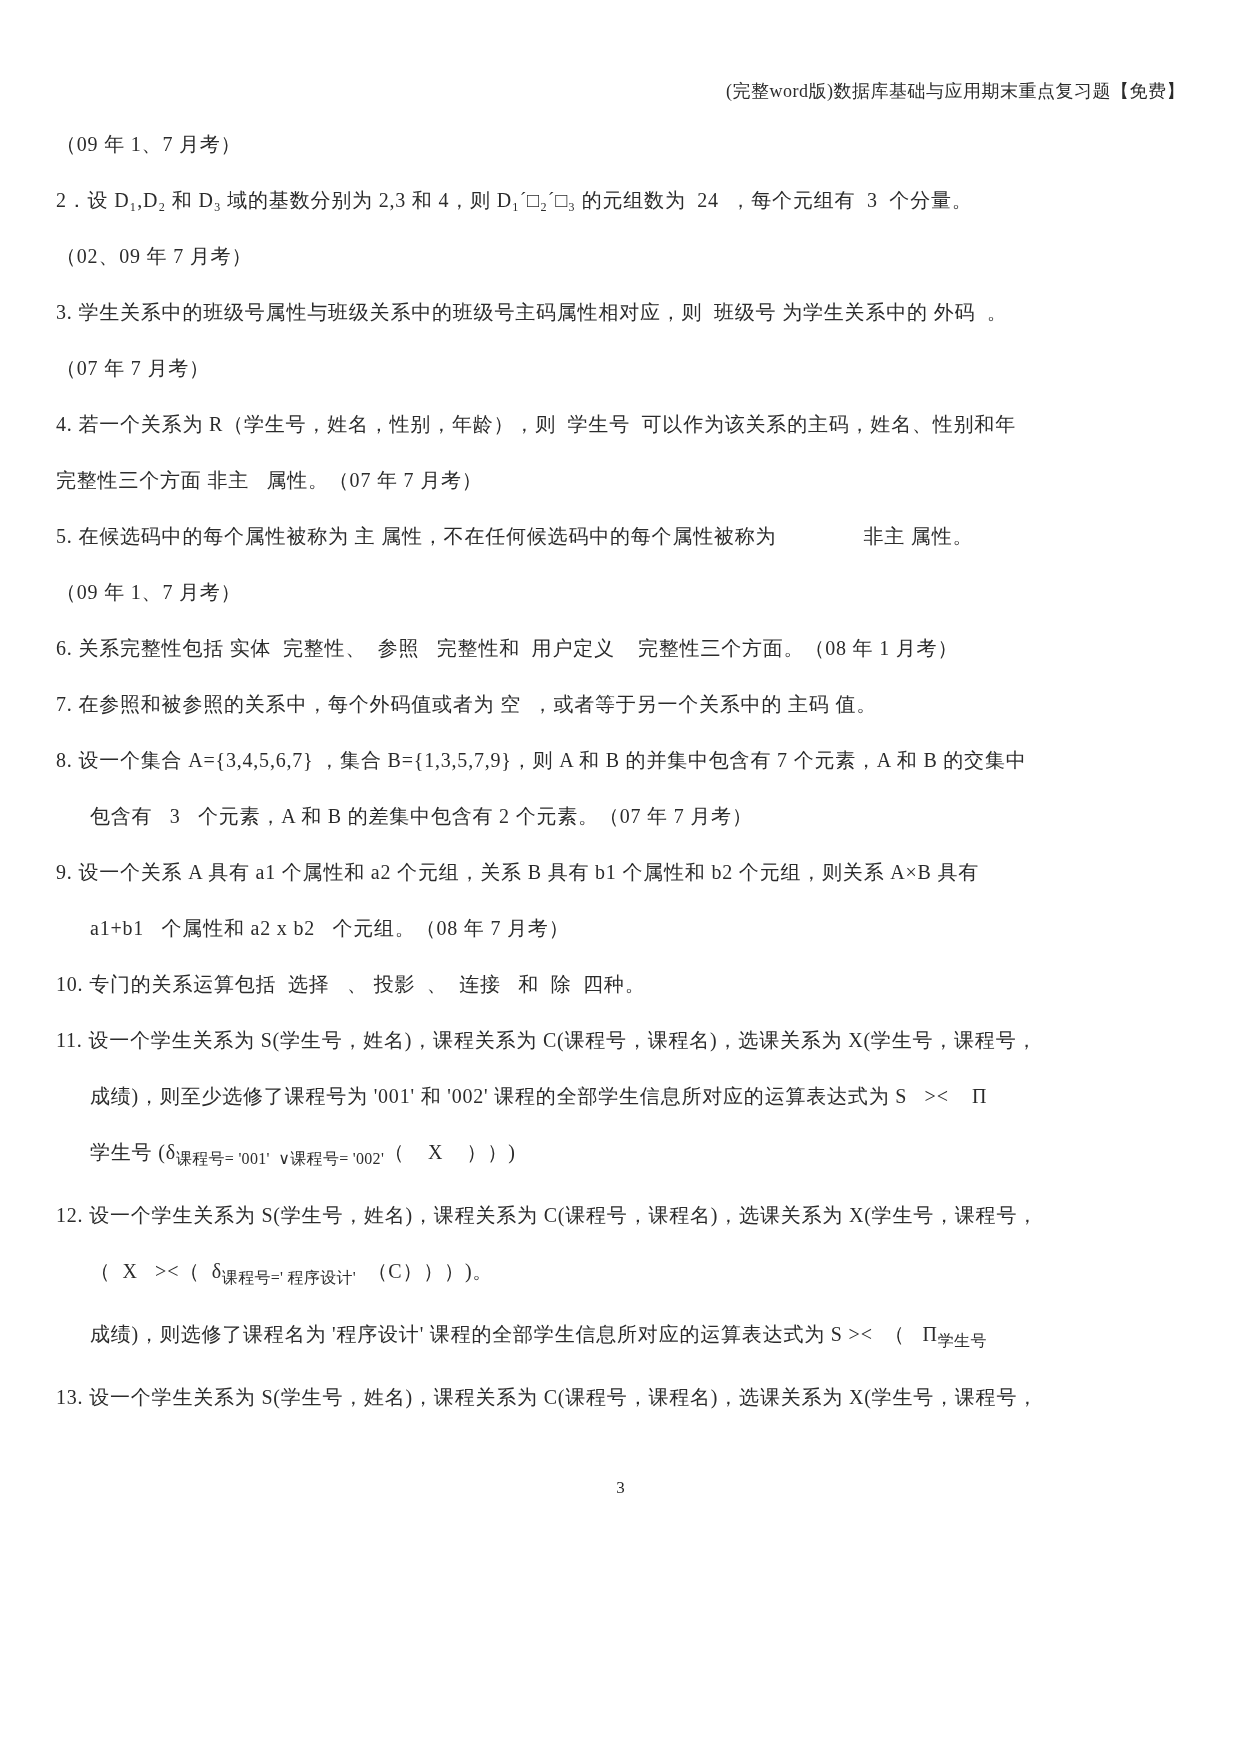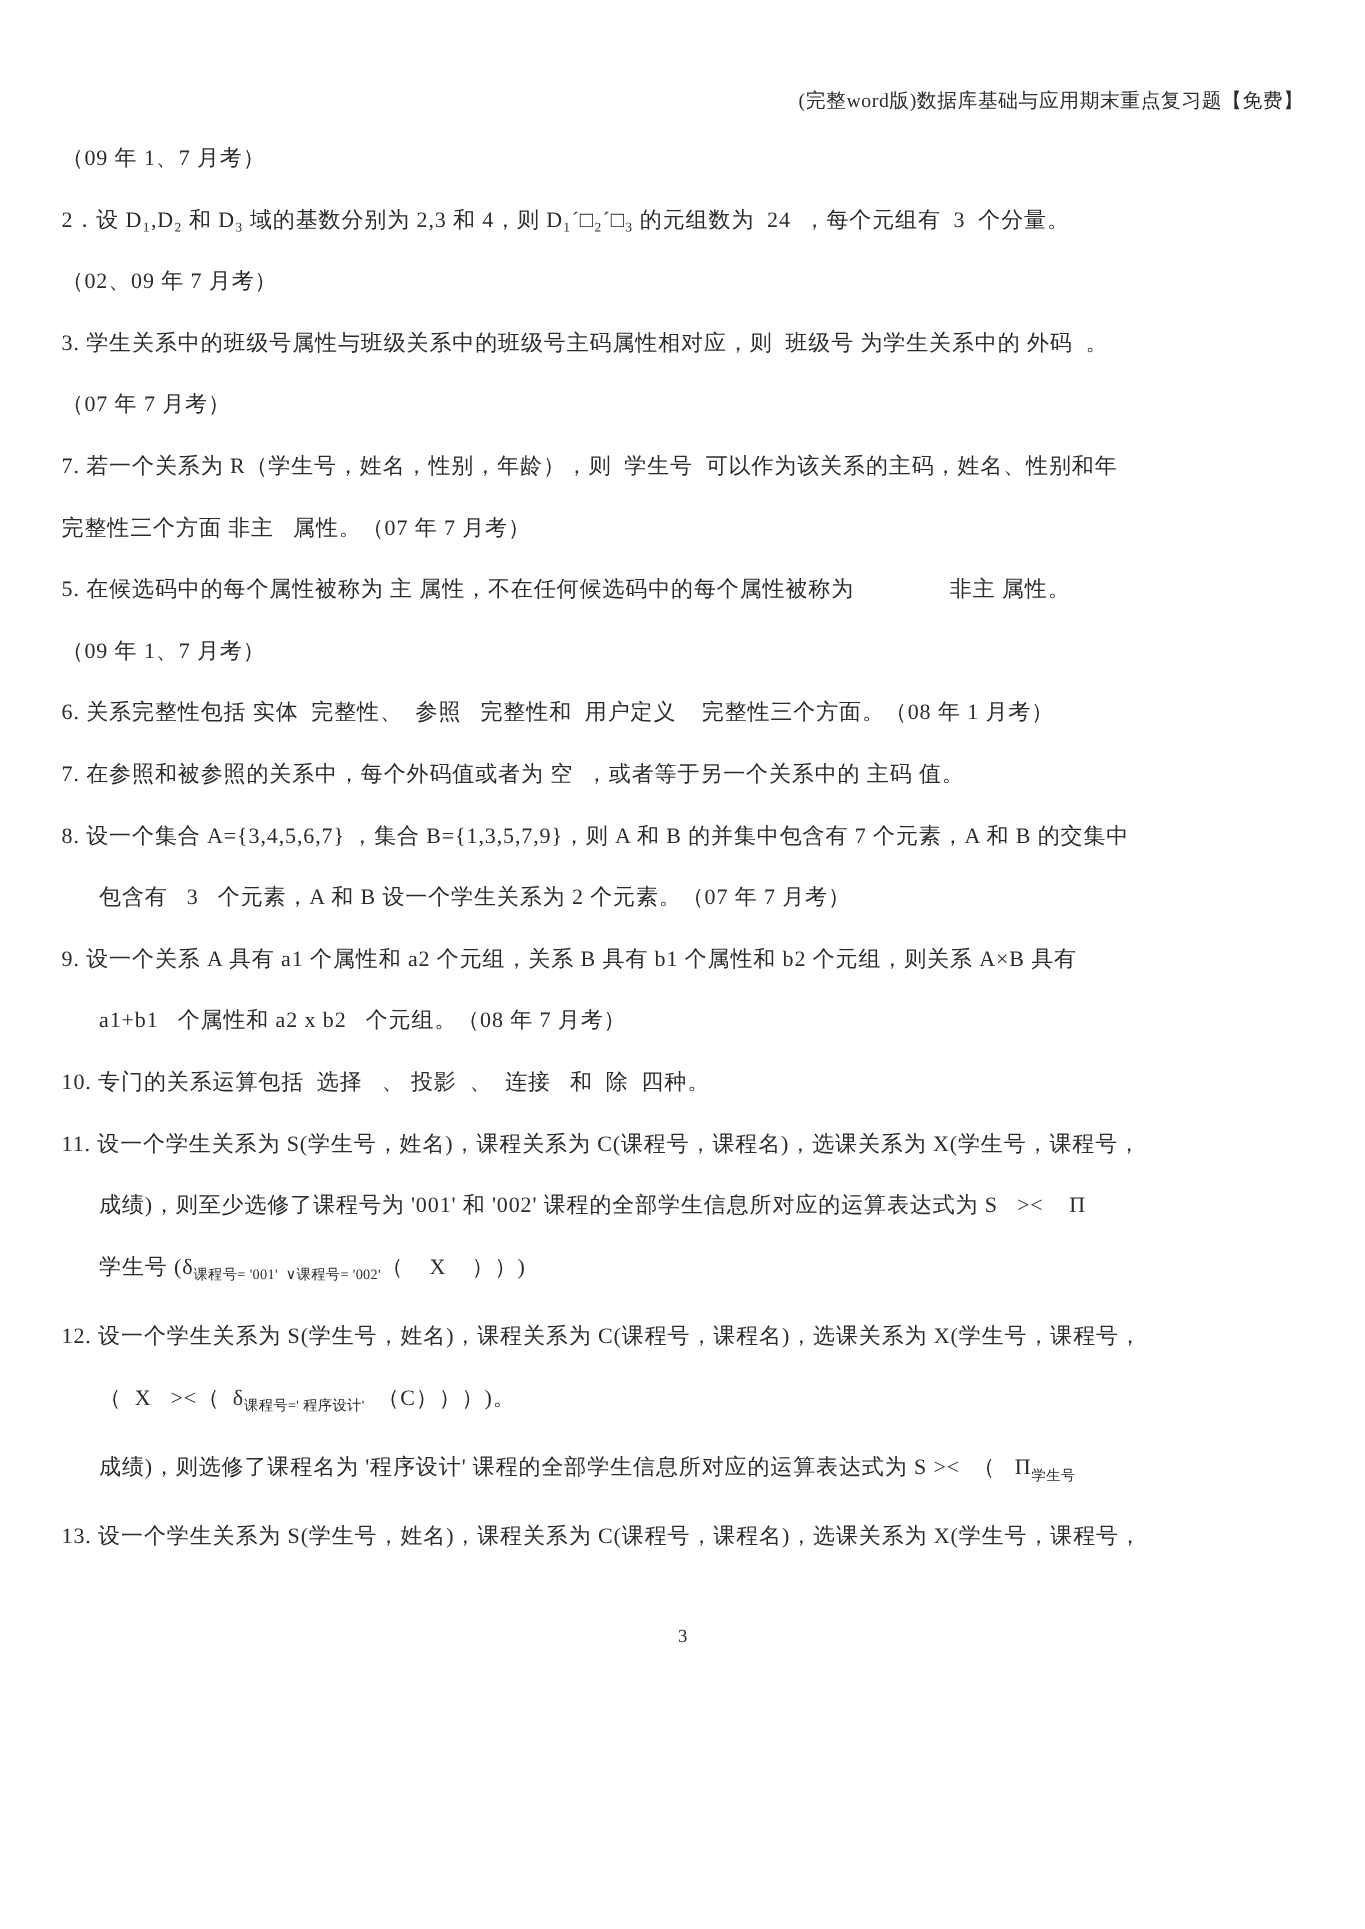--- a/index.html
+++ b/index.html
@@ -30,21 +30,21 @@
     white-space:nowrap;
     letter-spacing:0.8px;
   }
   .line.ind{padding-left:34px;}
   .seg{white-space:pre;}
   .seg.u{
     text-decoration-thickness:1.5px;
     text-underline-offset:5px;
   }
   .seg.sub{
-    font-size:13px;
+    font-size:16px;
     vertical-align:-5px;
     letter-spacing:0.3px;
   }
   .pagenum{
     position:absolute;
     top:1478px;left:0;right:0;
     text-align:center;
     font-size:17px;
   }
 </style>
@@ -53,28 +53,28 @@
 
 <div class="page">
   <div class="header">(完整word版)数据库基础与应用期末重点复习题【免费】</div>
 
   <div id="doc-lines">
       <div class="line"><span class="seg">（09 年 1、7 月考）</span></div>
       <div class="line"><span class="seg">2．设 D₁,D₂ 和 D₃ 域的基数分别为 2,3 和 4，则 D₁´□₂´□₃ 的元组数为</span><span class="seg u">  24  </span><span class="seg">，每个元组有</span><span class="seg u">  3  </span><span class="seg">个分量。</span></div>
       <div class="line"><span class="seg">（02、09 年 7 月考）</span></div>
       <div class="line"><span class="seg">3. 学生关系中的班级号属性与班级关系中的班级号主码属性相对应，则</span><span class="seg u">  班级号 </span><span class="seg">为学生关系中的</span><span class="seg u"> 外码  </span><span class="seg">。</span></div>
       <div class="line"><span class="seg">（07 年 7 月考）</span></div>
-      <div class="line"><span class="seg">7. 若一个关系为 R（学生号，姓名，性别，年龄），则</span><span class="seg u">  学生号  </span><span class="seg">可以作为该关系的主码，姓名、性别和年</span></div>
+      <div class="line"><span class="seg">4. 若一个关系为 R（学生号，姓名，性别，年龄），则</span><span class="seg u">  学生号  </span><span class="seg">可以作为该关系的主码，姓名、性别和年</span></div>
       <div class="line"><span class="seg">完整性三个方面</span><span class="seg u"> 非主   </span><span class="seg">属性。（07 年 7 月考）</span></div>
       <div class="line"><span class="seg">5. 在候选码中的每个属性被称为</span><span class="seg u"> 主 </span><span class="seg">属性，不在任何候选码中的每个属性被称为</span><span class="seg u">               非主 </span><span class="seg">属性。</span></div>
       <div class="line"><span class="seg">（09 年 1、7 月考）</span></div>
       <div class="line"><span class="seg">6. 关系完整性包括</span><span class="seg u"> 实体  </span><span class="seg">完整性、</span><span class="seg u">  参照   </span><span class="seg">完整性和</span><span class="seg u">  用户定义    </span><span class="seg">完整性三个方面。（08 年 1 月考）</span></div>
       <div class="line"><span class="seg">7. 在参照和被参照的关系中，每个外码值或者为</span><span class="seg u"> 空  </span><span class="seg">，或者等于另一个关系中的</span><span class="seg u"> 主码 </span><span class="seg">值。</span></div>
       <div class="line"><span class="seg">8. 设一个集合 A={3,4,5,6,7} ，集合 B={1,3,5,7,9}，则 A 和 B 的并集中包含有</span><span class="seg u"> 7 </span><span class="seg">个元素，A 和 B 的交集中</span></div>
-      <div class="line ind"><span class="seg">包含有</span><span class="seg u">   3   </span><span class="seg">个元素，A 和 B 设一个学生关系为</span><span class="seg u"> 2 </span><span class="seg">个元素。（07 年 7 月考）</span></div>
+      <div class="line ind"><span class="seg">包含有</span><span class="seg u">   3   </span><span class="seg">个元素，A 和 B 的差集中包含有</span><span class="seg u"> 2 </span><span class="seg">个元素。（07 年 7 月考）</span></div>
       <div class="line"><span class="seg">9. 设一个关系 A 具有 a1 个属性和 a2 个元组，关系 B 具有 b1 个属性和 b2 个元组，则关系 A×B 具有</span></div>
       <div class="line ind"><span class="seg u">a1+b1   </span><span class="seg">个属性和</span><span class="seg u"> a2 x b2   </span><span class="seg">个元组。（08 年 7 月考）</span></div>
       <div class="line"><span class="seg">10. 专门的关系运算包括</span><span class="seg u">  选择   </span><span class="seg">、</span><span class="seg u"> 投影  </span><span class="seg">、</span><span class="seg u">  连接   </span><span class="seg">和</span><span class="seg u">  除  </span><span class="seg">四种。</span></div>
       <div class="line"><span class="seg">11. 设一个学生关系为 S(学生号，姓名)，课程关系为 C(课程号，课程名)，选课关系为 X(学生号，课程号，</span></div>
       <div class="line ind"><span class="seg">成绩)，则至少选修了课程号为 '001' 和 '002' 课程的全部学生信息所对应的运算表达式为</span><span class="seg u"> S   </span><span class="seg">&gt;&lt; </span><span class="seg u">   Π</span></div>
       <div class="line ind"><span class="seg u">学生号 </span><span class="seg">(δ</span><span class="seg sub">课程号= '001'  ∨课程号= '002'</span><span class="seg">（</span><span class="seg u">    X    </span><span class="seg">））)</span></div>
       <div class="line"><span class="seg">12. 设一个学生关系为 S(学生号，姓名)，课程关系为 C(课程号，课程名)，选课关系为 X(学生号，课程号，</span></div>
       <div class="line ind"><span class="seg">（</span><span class="seg u">  X   </span><span class="seg">&gt;&lt;（</span><span class="seg u">  δ</span><span class="seg u sub">课程号=' 程序设计'</span><span class="seg u">  （C）</span><span class="seg">））)。</span></div>
       <div class="line ind"><span class="seg">成绩)，则选修了课程名为 '程序设计' 课程的全部学生信息所对应的运算表达式为 S &gt;&lt;  （</span><span class="seg u">   Π</span><span class="seg u sub">学生号</span></div>
       <div class="line"><span class="seg">13. 设一个学生关系为 S(学生号，姓名)，课程关系为 C(课程号，课程名)，选课关系为 X(学生号，课程号，</span></div>

